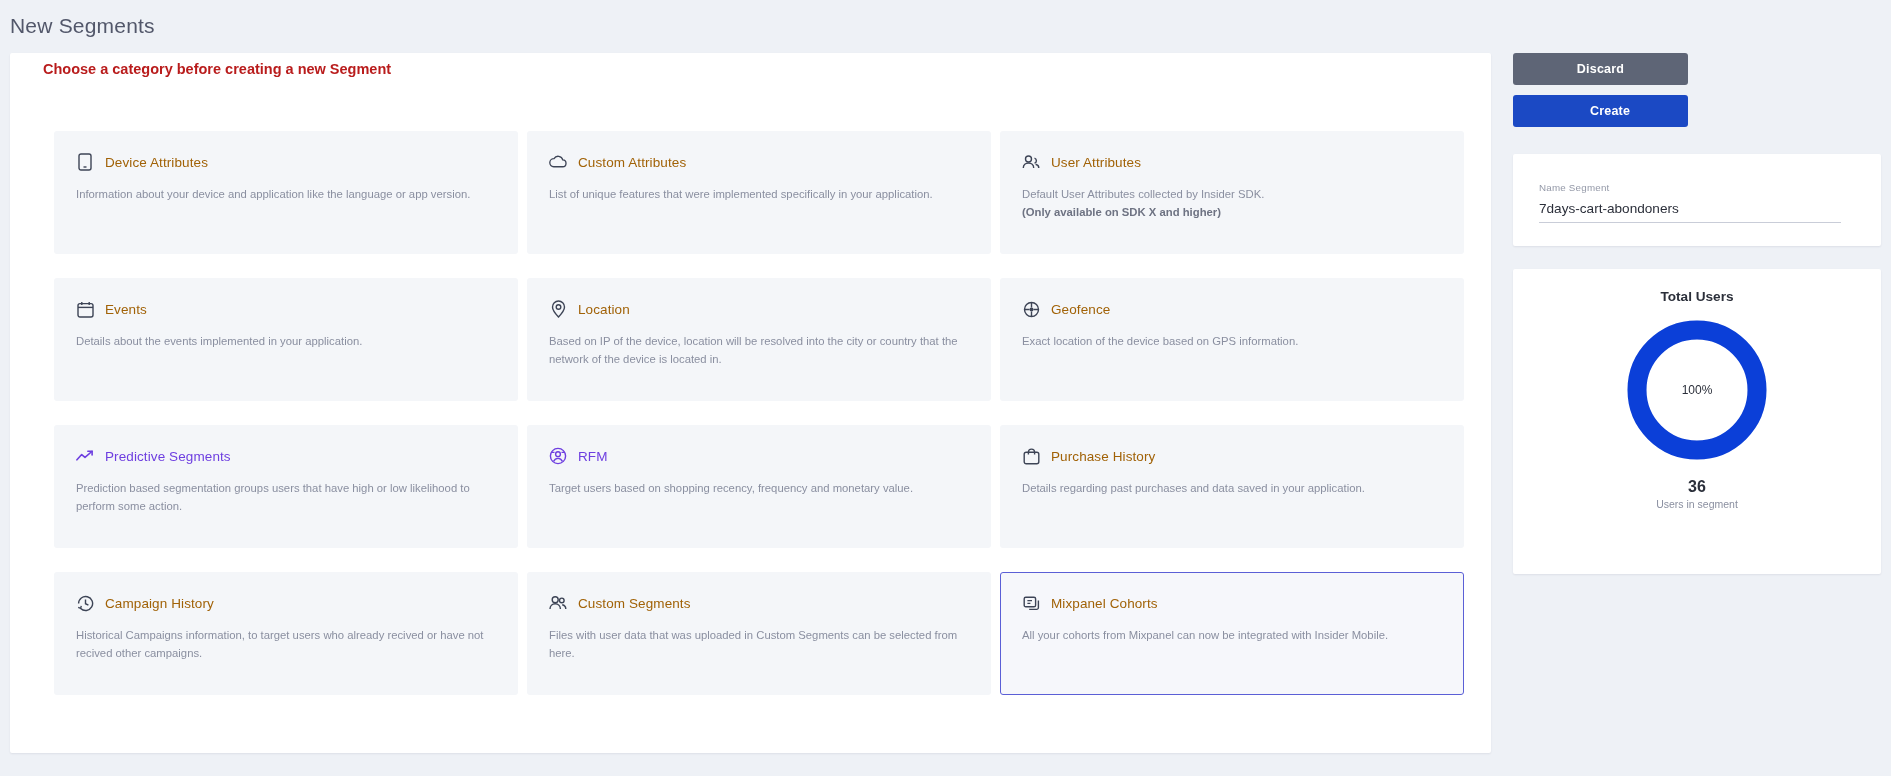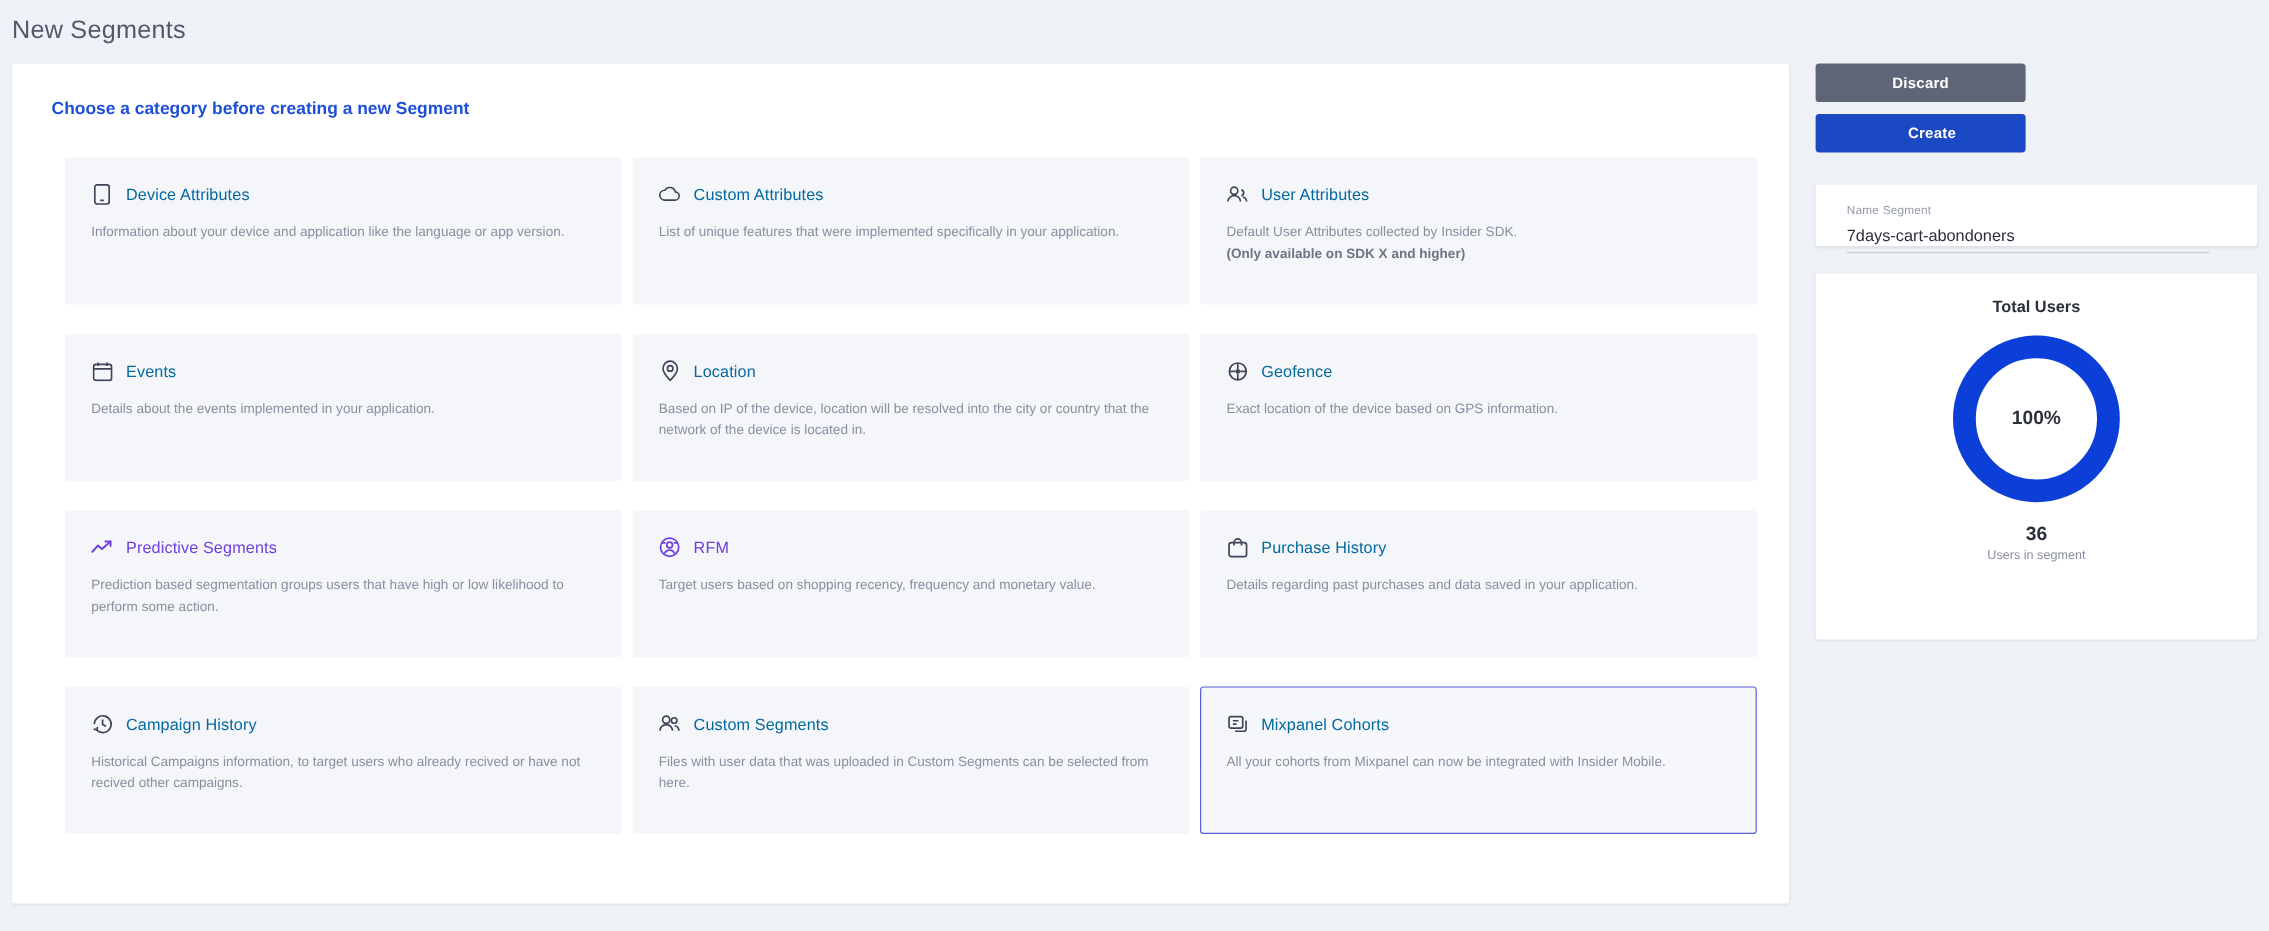--- a/index.html
+++ b/index.html
@@ -33,24 +33,24 @@
     top: 53px;
     width: 1481px;
     height: 700px;
     background: #ffffff;
     border-radius: 2px;
     box-shadow: 0 1px 2px rgba(20,30,60,0.08);
   }
   .card-heading {
     position: absolute;
     left: 33px;
-    top: 30px;
+    top: 8px;
     font-size: 14.5px;
     font-weight: 600;
-    color: #1d4ed8;
+    color: #b91c1c;
   }
   .grid {
     position: absolute;
     left: 44px;
     top: 78px;
     width: 1414px;
     display: grid;
     grid-template-columns: repeat(3, 464px);
     grid-auto-rows: 123px;
     column-gap: 9px;
@@ -80,21 +80,21 @@
     display: inline-flex;
     align-items: center;
     justify-content: center;
     color: #3d4456;
     flex: 0 0 auto;
   }
   .tile-icon svg { display: block; }
   .tile-title {
     font-size: 13.5px;
     font-weight: 500;
-    color: #0369a1;
+    color: #a16207;
     letter-spacing: 0.1px;
   }
   .tile-title.accent { color: #6e3fe0; }
   .tile-desc {
     margin-top: 14px;
     font-size: 11.3px;
     line-height: 1.55;
     color: #8a8fa0;
     max-width: 420px;
   }
@@ -126,22 +126,22 @@
   .btn-discard { width: 175px; background: #5e6576; }
   .btn-create { width: 175px; background: #1b49c4; padding-left: 19px; }
 
   .panel {
     background: #ffffff;
     border-radius: 2px;
     box-shadow: 0 1px 2px rgba(20,30,60,0.08);
   }
   .panel-name {
     margin-top: 27px;
-    height: 51px;
-    padding: 16px 26px 0 26px;
+    height: 92px;
+    padding: 28px 26px 0 26px;
   }
   .field-label {
     font-size: 9.8px;
     color: #9499a8;
     letter-spacing: 0.2px;
   }
   .field-input {
     margin-top: 5px;
     width: 302px;
     border: none;
@@ -175,22 +175,22 @@
     width: 148px;
     height: 148px;
   }
   .donut svg { display: block; transform: rotate(-90deg); }
   .donut-label {
     position: absolute;
     inset: 0;
     display: flex;
     align-items: center;
     justify-content: center;
-    font-size: 16px;
-    font-weight: 700;
+    font-size: 12px;
+    font-weight: 400;
     color: #2b2f3a;
   }
   .users-count {
     margin-top: 14px;
     font-size: 16px;
     font-weight: 600;
     color: #2b2f3a;
   }
   .users-caption {
     margin-top: 2px;

